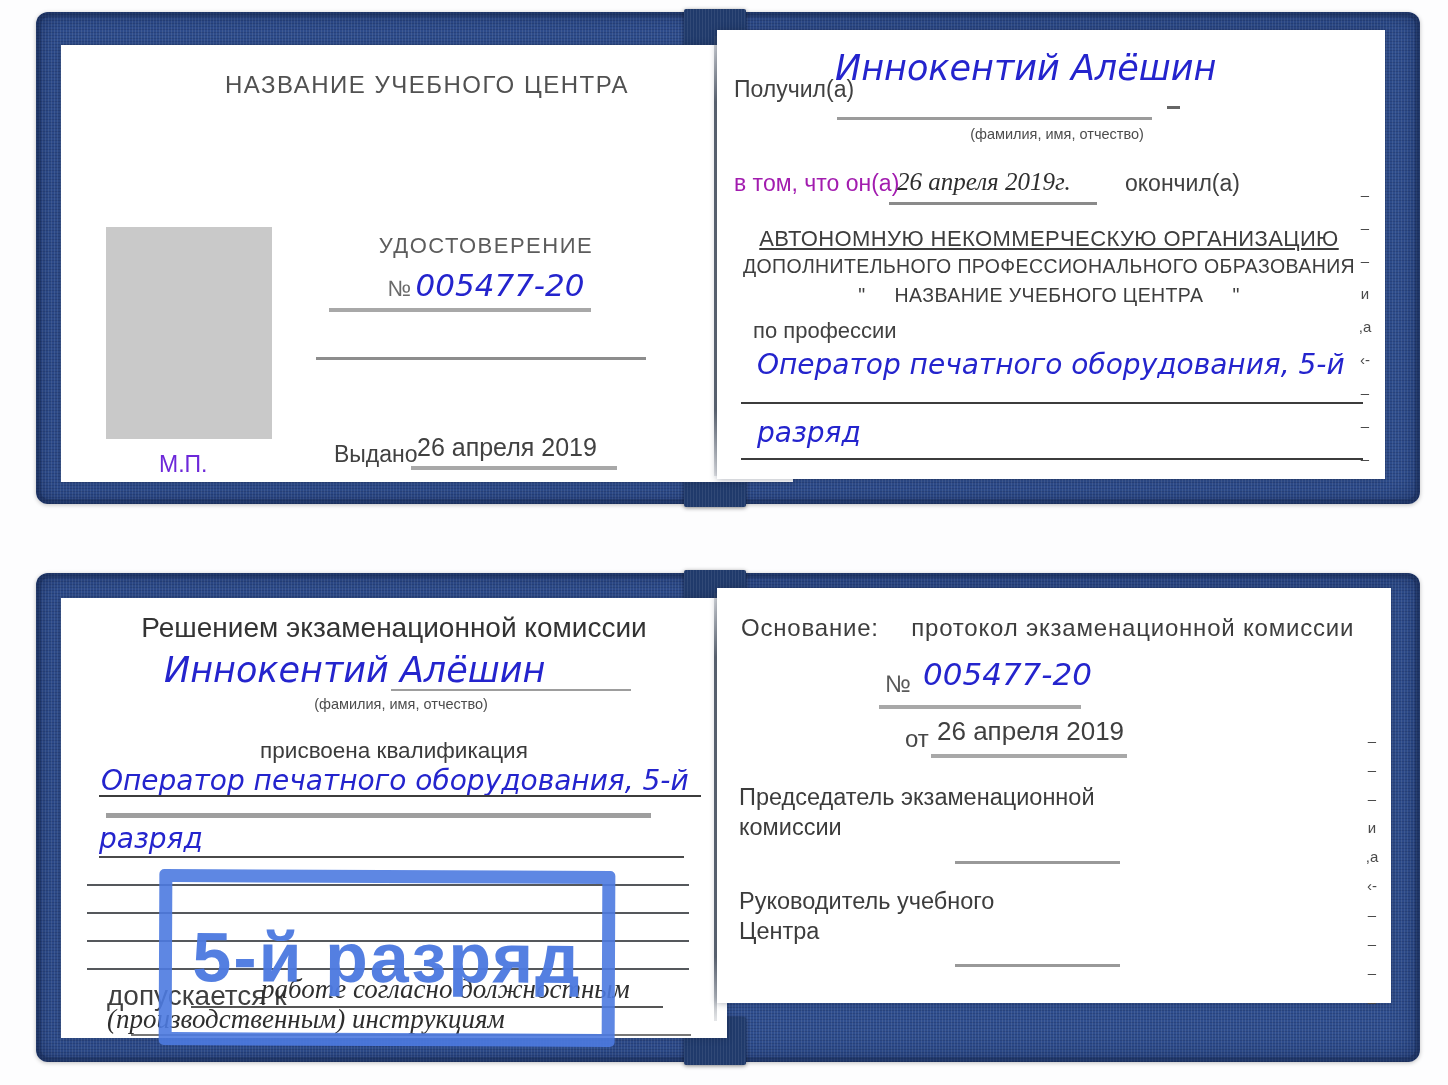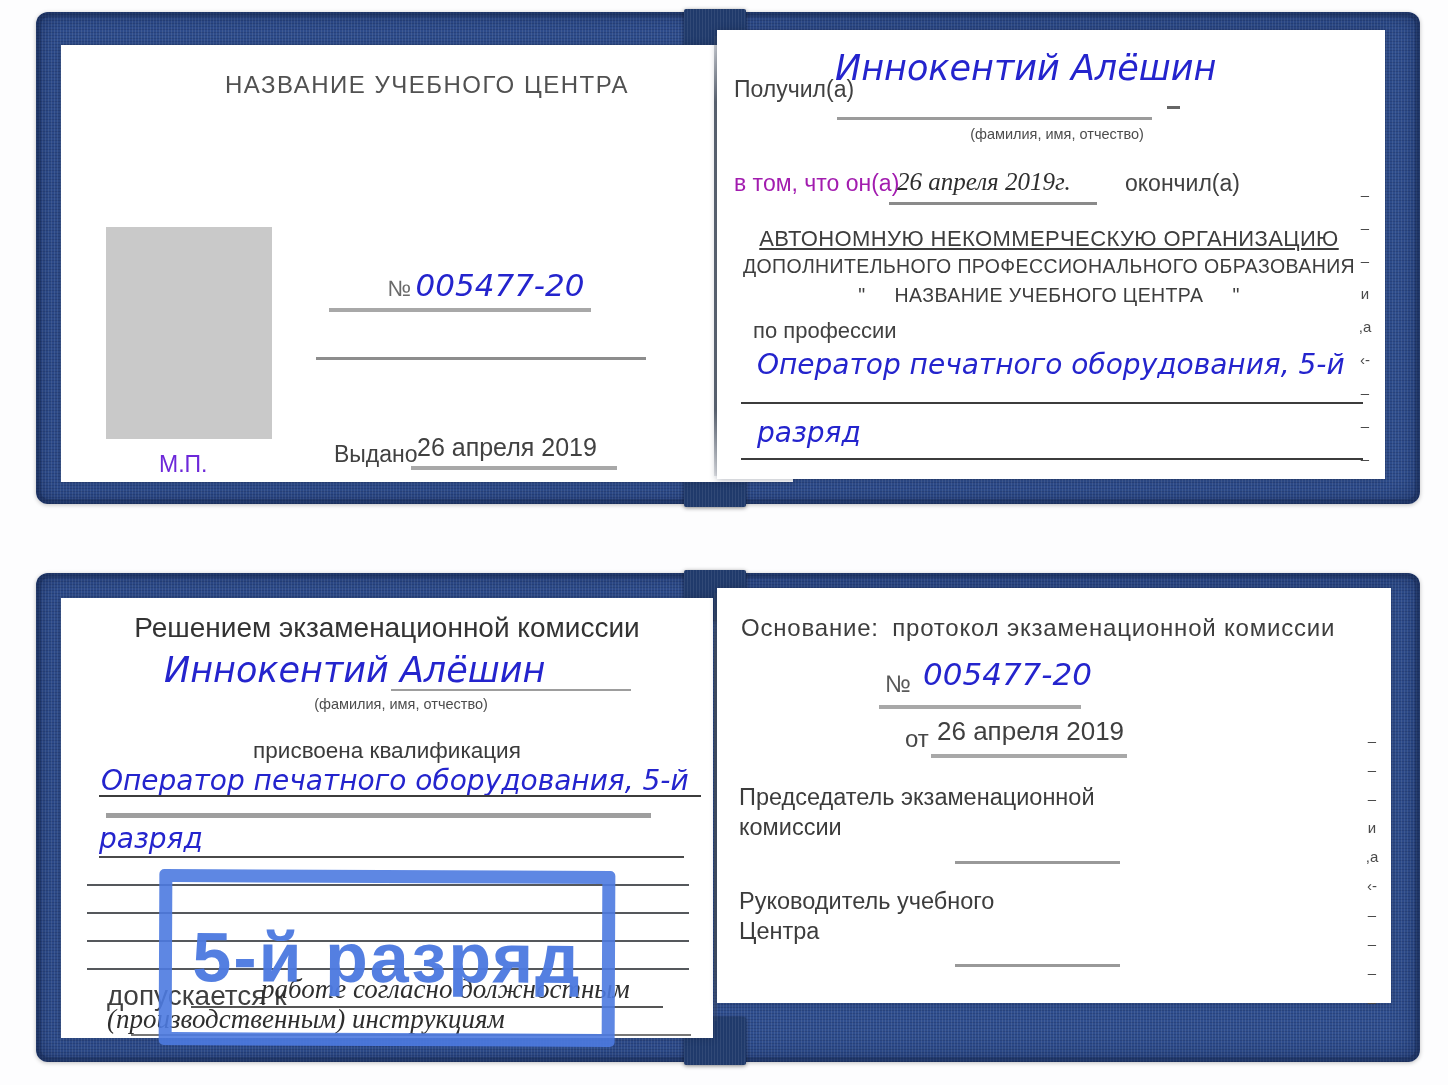--- a/index.html
+++ b/index.html
@@ -34,20 +34,21 @@
 
 <div id="root">
 
   <div class="cover" style="left:36px;top:12px;width:1384px;height:492px;">
     <div class="tab" style="left:648px;top:-3px;width:62px;height:52px;"></div>
     <div class="tab" style="left:648px;top:447px;width:62px;height:48px;"></div>
 
     <div class="page" style="left:25px;top:33px;width:732px;height:437px;">
       <div class="t c" style="left:0;right:0;top:26px;font-size:24px;letter-spacing:1.5px;color:#515151;">НАЗВАНИЕ УЧЕБНОГО ЦЕНТРА</div>
       <div class="photo" style="left:45px;top:182px;width:166px;height:212px;"></div>
+      <div class="t c" style="left:250px;top:188px;width:350px;font-size:22px;letter-spacing:1.5px;color:#5c5c5c;">УДОСТОВЕРЕНИЕ</div>
       <div class="t c" style="left:250px;top:222px;width:350px;">
         <span style="font-size:22px;color:#6a6a6a;">№</span>
         <span class="hand" style="font-size:31px;">005477-20</span>
       </div>
       <div class="ln" style="left:268px;top:263px;width:262px;height:4px;"></div>
       <div class="ln" style="left:255px;top:312px;width:330px;height:3px;background:#8d8d8d;"></div>
       <div class="t" style="left:273px;top:396px;font-size:23px;color:#414141;">Выдано</div>
       <div class="t" style="left:356px;top:388px;font-size:25px;color:#414141;">26 апреля 2019</div>
       <div class="ln" style="left:350px;top:421px;width:206px;height:4px;"></div>
       <div class="t" style="left:98px;top:406px;font-size:23px;color:#6d28d9;">М.П.</div>
@@ -87,21 +88,21 @@
     </div>
 
     <div class="fold" style="left:678px;top:24px;height:440px;"></div>
   </div>
 
 
   <div class="cover" style="left:36px;top:573px;width:1384px;height:489px;">
     <div class="tab" style="left:648px;top:-3px;width:62px;height:50px;"></div>
     <div class="tab" style="left:648px;top:444px;width:62px;height:48px;"></div>
 
-    <div class="page" style="left:25px;top:25px;width:652px;height:440px;">
+    <div class="page" style="left:25px;top:25px;width:652px;height:440px;padding-left:14px;">
       <div class="t c" style="left:0;right:0;top:14px;font-size:28px;color:#333333;">Решением экзаменационной комиссии</div>
       <div class="t hand" style="left:103px;top:52px;font-size:35px;">Иннокентий Алёшин</div>
       <div class="ln" style="left:330px;top:91px;width:240px;height:2px;background:#9d9d9d;"></div>
       <div class="t c" style="left:180px;top:98px;width:320px;font-size:14.5px;color:#4c4c4c;">(фамилия, имя, отчество)</div>
       <div class="t c" style="left:0;right:0;top:140px;font-size:22.5px;color:#3b3b3b;">присвоена квалификация</div>
 
       <div class="t hand" style="left:40px;top:166px;font-size:28px;">Оператор печатного оборудования, 5-й</div>
       <div class="ln" style="left:38px;top:197px;width:602px;height:2px;background:#3c3c3c;"></div>
       <div class="ln" style="left:45px;top:215px;width:545px;height:5px;background:#9e9e9e;"></div>
       <div class="t hand" style="left:38px;top:224px;font-size:28px;">разряд</div>
@@ -119,21 +120,21 @@
       <div class="ln" style="left:70px;top:436px;width:560px;height:2px;background:#777;"></div>
 
       <div class="stamp" style="left:98px;top:272px;width:430px;height:150px;">
         <span>5-й разряд</span>
       </div>
     </div>
 
     <div class="page" style="left:681px;top:15px;width:674px;height:415px;">
       <div class="t" style="left:24px;top:26px;font-size:24px;color:#3d3d3d;letter-spacing:.8px;">
         <span>Основание:</span>
-        <span style="margin-left:6px;">протокол экзаменационной комиссии</span>
+        <span style="margin-left:25px;">протокол экзаменационной комиссии</span>
       </div>
       <div class="t" style="left:168px;top:82px;font-size:24px;color:#5a5a5a;">№</div>
       <div class="t hand" style="left:206px;top:68px;font-size:31px;">005477-20</div>
       <div class="ln" style="left:162px;top:117px;width:202px;height:4px;"></div>
       <div class="t" style="left:188px;top:137px;font-size:24px;color:#474747;">от</div>
       <div class="t" style="left:220px;top:128px;font-size:26px;color:#3f3f3f;">26 апреля 2019</div>
       <div class="ln" style="left:214px;top:166px;width:196px;height:4px;"></div>
 
       <div class="t" style="left:22px;top:196px;font-size:23.5px;color:#3c3c3c;">Председатель экзаменационной</div>
       <div class="t" style="left:22px;top:226px;font-size:23.5px;color:#3c3c3c;">комиссии</div>

